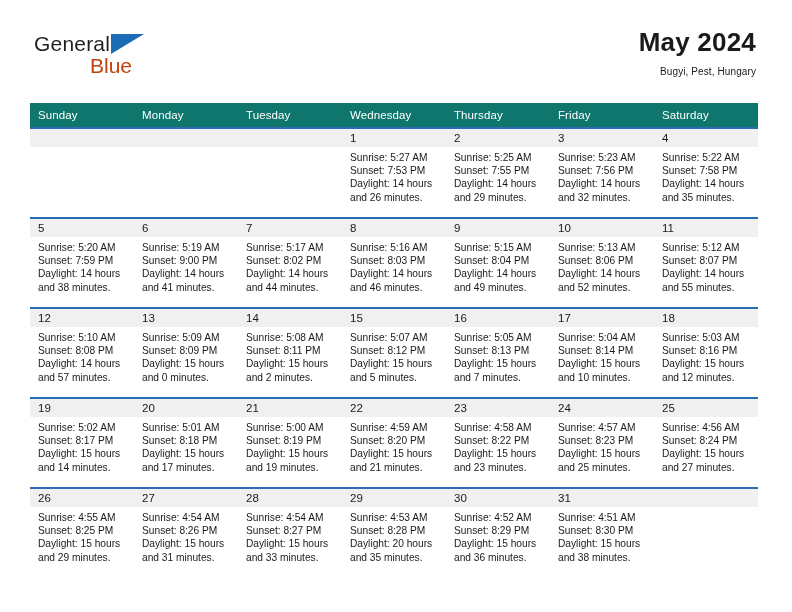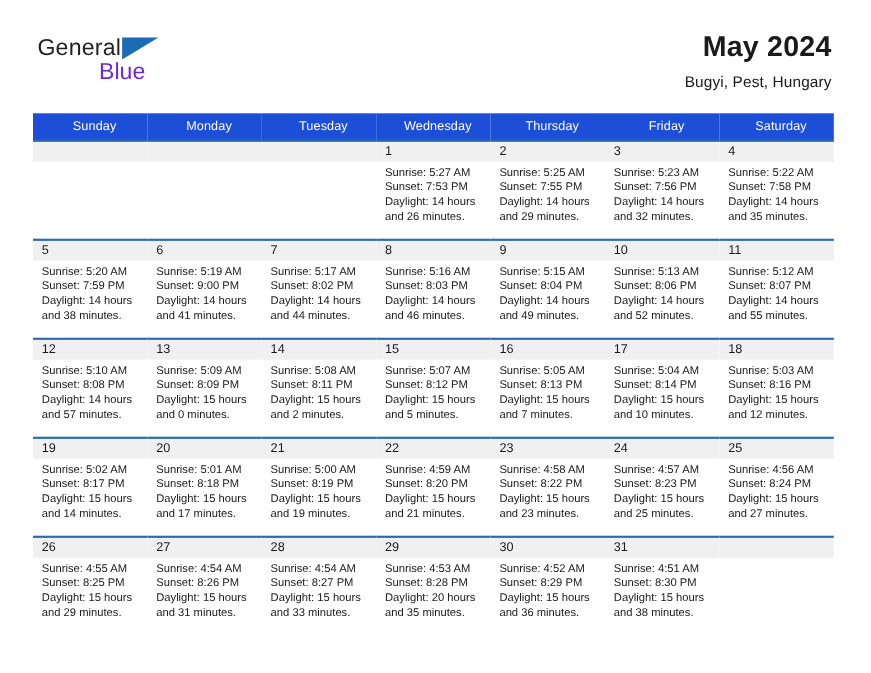--- a/index.html
+++ b/index.html
@@ -55,62 +55,62 @@
     vertical-align: top;
     margin-left: 1px;
     margin-top: 1px;
   }
 
   .brand-blue {
     position: absolute;
     left: 56px;
     top: 22px;
     font-size: 21px;
-    color: #6d28d9;
+    color: #c2410c;
     line-height: 1;
   }
 
   .title-block {
     position: absolute;
     right: 36px;
     top: 28px;
     text-align: right;
   }
 
   .cal-title {
     font-size: 26px;
     font-weight: bold;
     color: #1a1a1a;
     line-height: 1.15;
     letter-spacing: 0.2px;
   }
 
   .cal-location {
-    font-size: 14px;
+    font-size: 10px;
     color: #1a1a1a;
     margin-top: 8px;
     letter-spacing: 0.1px;
   }
 
   
   .calendar {
     position: absolute;
     left: 30px;
     top: 103px;
     width: 728px;
     border-collapse: collapse;
     table-layout: fixed;
   }
 
   .calendar th {
-    background: #1d4ed8;
+    background: #0f766e;
     color: #ffffff;
     font-size: 11.5px;
     font-weight: normal;
-    text-align: center;
+    text-align: left;
     padding: 6px 0 6px 8px;
     height: 22px;
     letter-spacing: 0.1px;
   }
 
   .calendar td {
     vertical-align: top;
     border-top: 2px solid #2a6db2;
     padding: 0;
     height: 90px;

